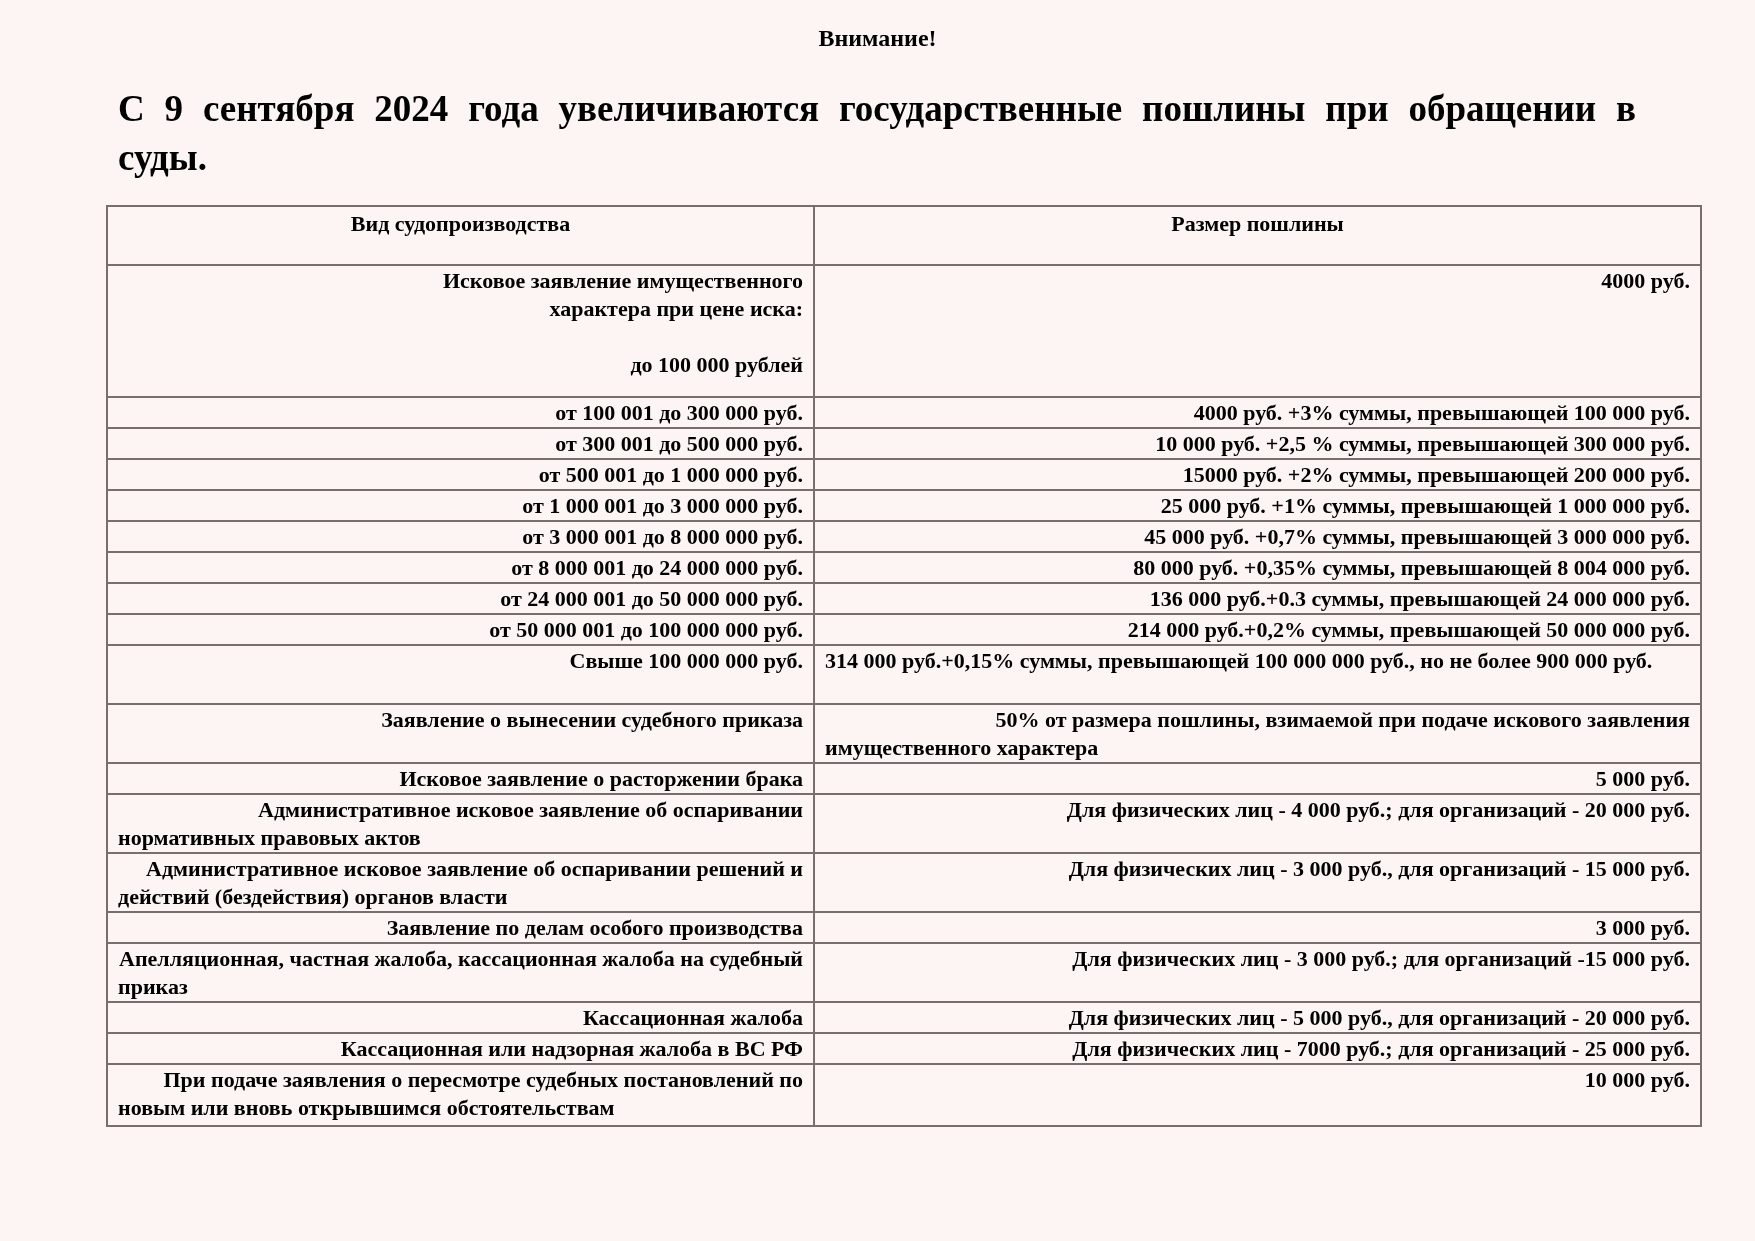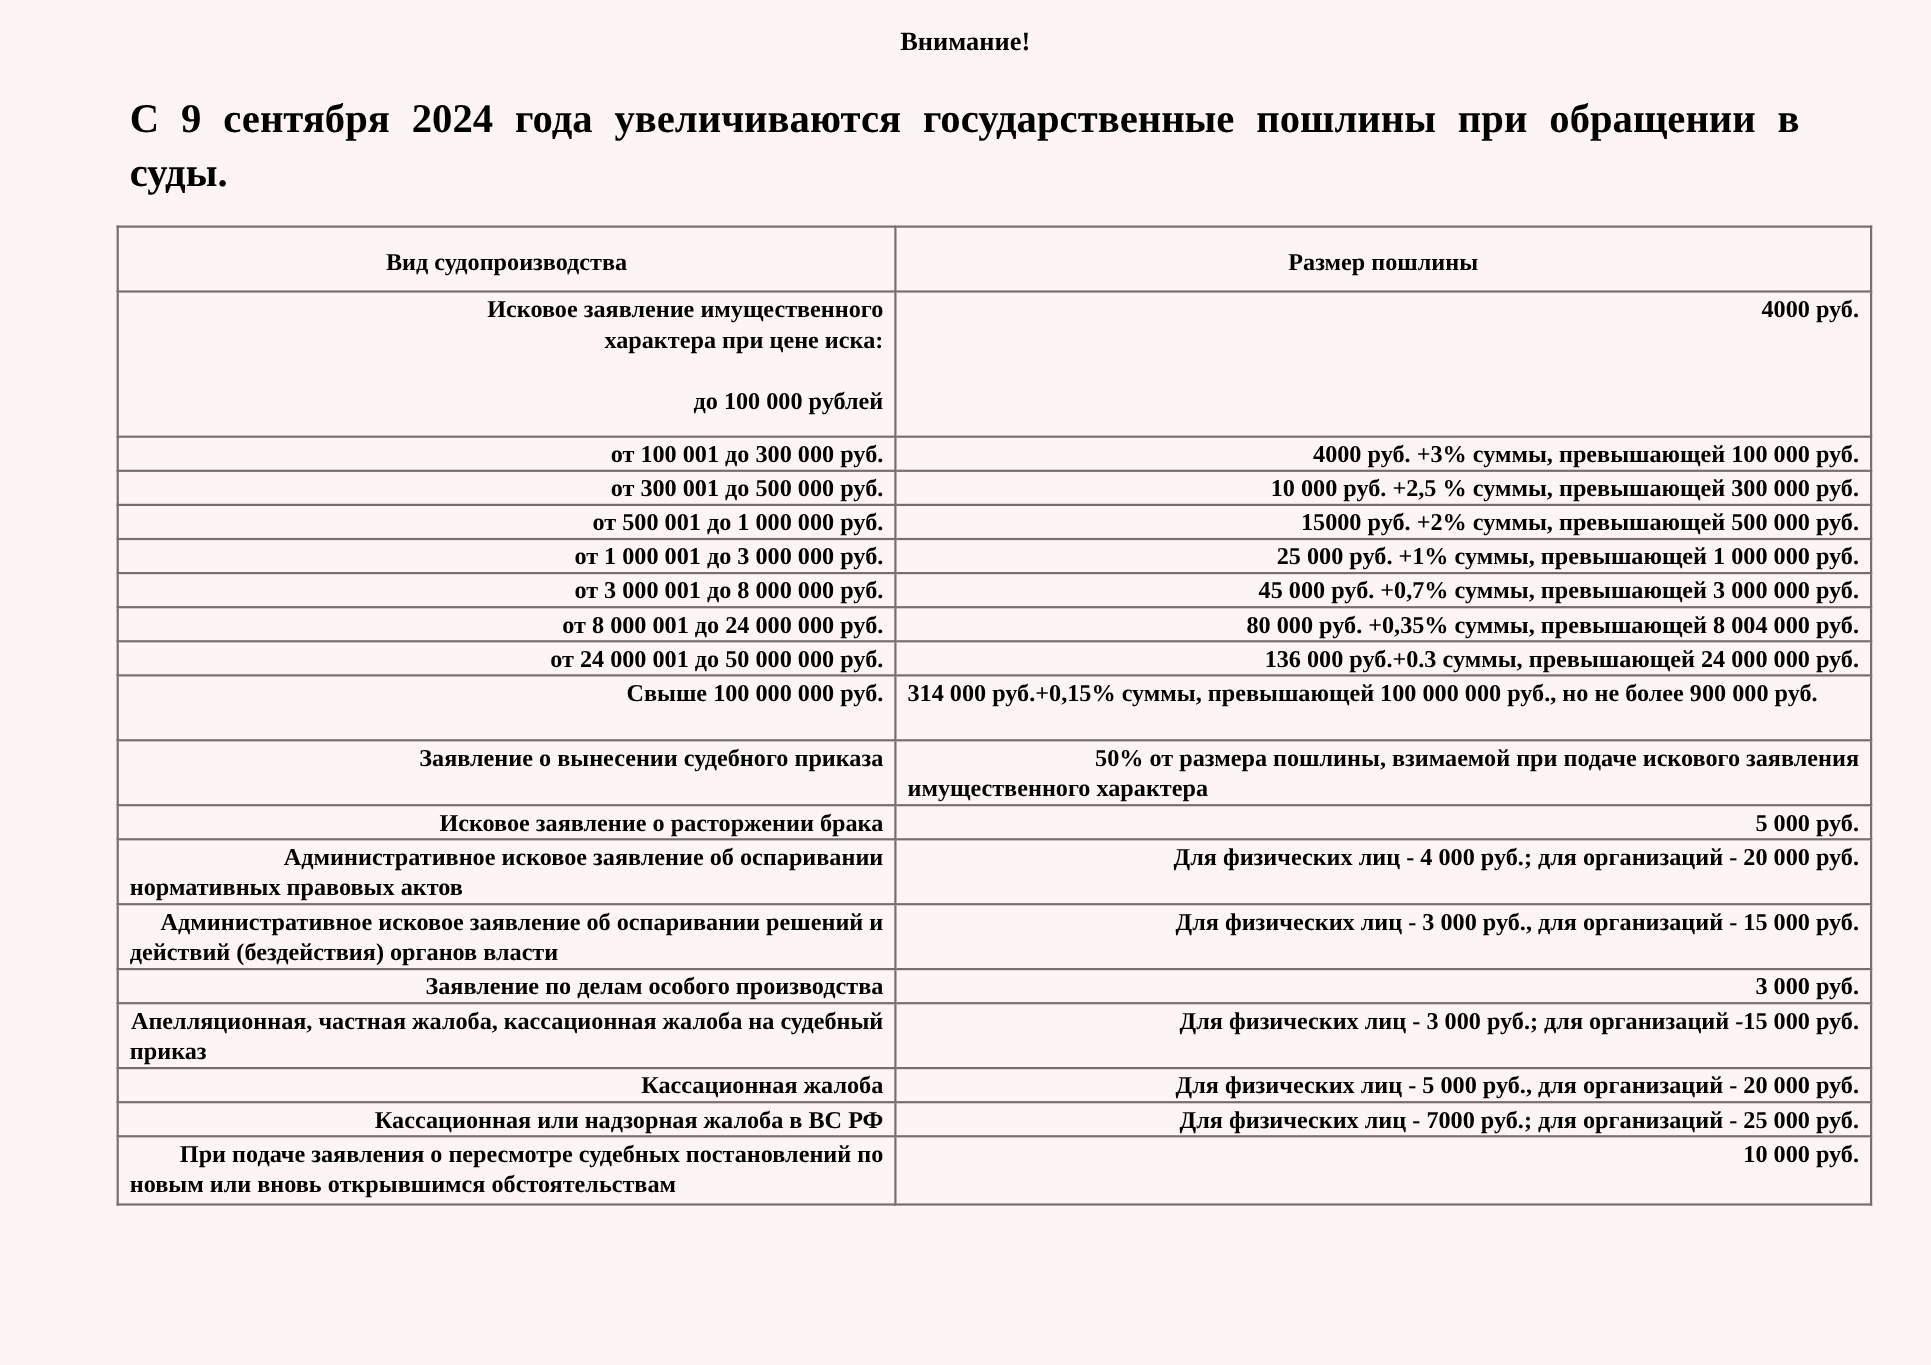--- a/index.html
+++ b/index.html
@@ -31,21 +31,21 @@
   table.fees col.c1 { width: 707px; }
   table.fees col.c2 { width: 887px; }
   table.fees td, table.fees th {
     border: 2px solid #786e6e;
     vertical-align: top;
     padding: 1px 10px 0 10px;
     overflow: hidden;
     text-align: right;
   }
   table.fees th {
-    font-weight: bold; text-align: center; padding-top: 17px; margin-top: 40px;
+    font-weight: bold; text-align: center; padding-top: 3px; margin-top: 40px;
   }
   td.just { text-align: justify; text-align-last: left; }
   td.c2pad { padding-left: 12px; padding-right: 10px; }
   td.first-right { padding-left: 0; vertical-align: bottom; padding-bottom: 12px; }
   td.first-left { vertical-align: top; padding-top: 2px; }
   .gap { display: block; height: 28px; }
 </style>
 </head>
 <body>
 
@@ -74,37 +74,41 @@
   <tr style="height:30px">
     <td>от 100 001 до 300 000 руб.</td>
     <td class="c2pad">4000 руб. +3% суммы, превышающей 100 000 руб.</td>
   </tr>
   <tr style="height:30px">
     <td>от 300 001 до 500 000 руб.</td>
     <td class="c2pad">10 000 руб. +2,5 % суммы, превышающей 300 000 руб.</td>
   </tr>
   <tr style="height:30px">
     <td>от 500 001 до 1 000 000 руб.</td>
-    <td class="c2pad">15000 руб. +2% суммы, превышающей 500 000 руб.</td>
+    <td class="c2pad">15000 руб. +2% суммы, превышающей 200 000 руб.</td>
   </tr>
   <tr style="height:30px">
     <td>от 1 000 001 до 3 000 000 руб.</td>
     <td class="c2pad">25 000 руб. +1% суммы, превышающей 1 000 000 руб.</td>
   </tr>
   <tr style="height:30px">
     <td>от 3 000 001 до 8 000 000 руб.</td>
     <td class="c2pad">45 000 руб. +0,7% суммы, превышающей 3 000 000 руб.</td>
   </tr>
   <tr style="height:30px">
     <td>от 8 000 001 до 24 000 000 руб.</td>
     <td class="c2pad">80 000 руб. +0,35% суммы, превышающей 8 004 000 руб.</td>
   </tr>
   <tr style="height:29px">
     <td>от 24 000 001 до 50 000 000 руб.</td>
     <td class="c2pad">136 000 руб.+0.3 суммы, превышающей 24 000 000 руб.</td>
+  </tr>
+  <tr style="height:29px">
+    <td>от 50 000 001 до 100 000 000 руб.</td>
+    <td class="c2pad">214 000 руб.+0,2% суммы, превышающей 50 000 000 руб.</td>
   </tr>
   <tr style="height:59px">
     <td>Свыше 100 000 000 руб.</td>
     <td class="c2pad just">314 000 руб.+0,15% суммы, превышающей 100 000  000 руб., но не более 900 000 руб.</td>
   </tr>
   <tr style="height:59px">
     <td>Заявление о вынесении судебного приказа</td>
     <td class="c2pad just">50% от размера пошлины, взимаемой при подаче искового заявления имущественного характера</td>
   </tr>
   <tr style="height:30px">

